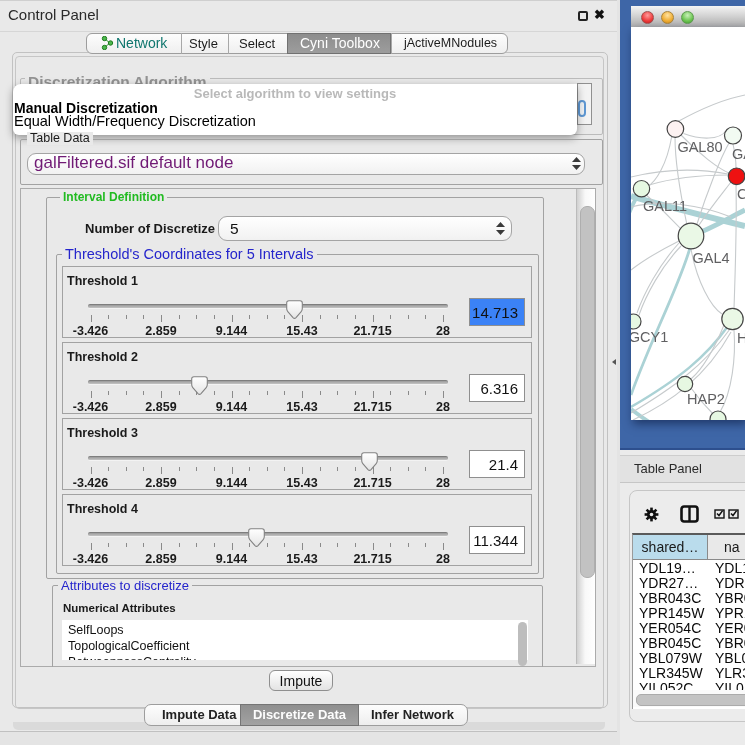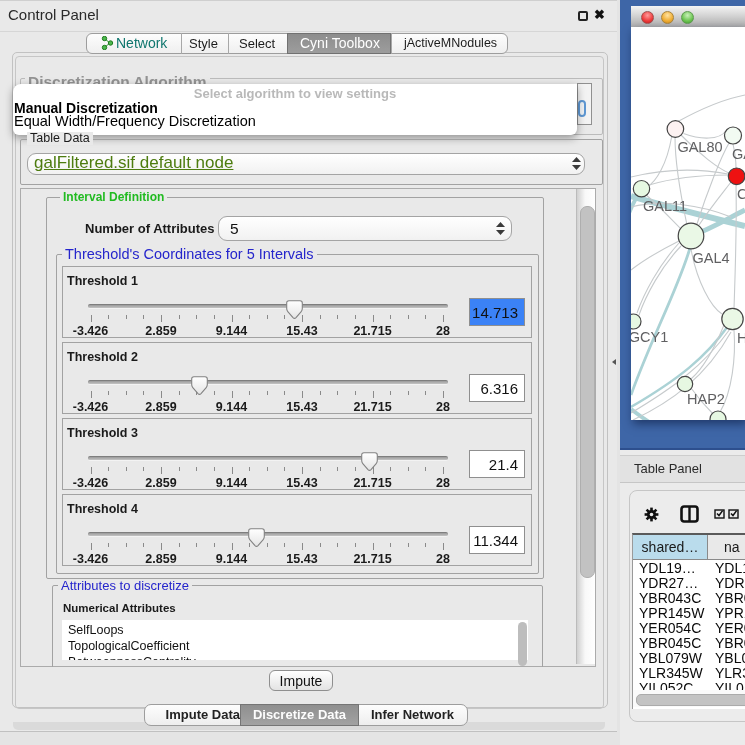--- a/index.html
+++ b/index.html
@@ -50,34 +50,34 @@
   <div class="abs" style="left:578px;top:100px;width:4px;height:13px;border:2.5px solid #5e97d2;border-radius:5px;background:#eef1f4;"></div>
 
   <div class="abs" style="left:13px;top:84px;width:564px;height:51px;background:#ffffff;border-radius:8px 0 6px 6px;box-shadow:0 3px 9px rgba(0,0,0,0.38);"></div>
   <div class="abs" style="left:13px;top:86px;width:564px;text-align:center;font-size:13px;font-weight:bold;color:#b9b9b9;">Select algorithm to view settings</div>
   <div class="abs" style="left:14px;top:100px;font-size:14px;font-weight:bold;color:#000;">Manual Discretization</div>
   <div class="abs" style="left:14px;top:113px;font-size:14.5px;color:#000;">Equal Width/Frequency Discretization</div>
 
   <div class="abs" style="left:20px;top:139px;width:581px;height:44px;border:1px solid #a2a2a2;border-radius:2px;"></div>
   <div class="glabel" style="left:27px;top:132px;color:#1a1a1a;font-size:12.5px;">Table Data</div>
   <div class="combo" style="left:27px;top:153px;width:556px;height:20px;"></div>
-  <div class="abs" style="left:34px;top:153px;font-size:17px;color:#4d7c0f;text-decoration:underline;">galFiltered.sif default node</div>
+  <div class="abs" style="left:34px;top:153px;font-size:17px;color:#701a75;">galFiltered.sif default node</div>
   <svg class="abs" style="left:571px;top:157px;" width="11" height="13" viewBox="0 0 11 13">
     <path d="M5.5 0 L10 5 H1 Z" fill="#3a3a3a"></path>
       <path d="M5.5 13 L1 8 H10 Z" fill="#3a3a3a"></path>
   </svg>
 
   <div class="abs" style="left:20px;top:188px;width:574px;height:477px;border:1px solid #ababab;background:#e9e9e9;"></div>
 
   <div class="abs" style="left:576px;top:189px;width:18px;height:475px;background:linear-gradient(90deg,#d0d0d0,#f8f8f8 45%,#ffffff);border-left:1px solid #bbb;"></div>
   <div class="abs" style="left:580px;top:206px;width:13px;height:370px;background:#c2c2c2;border:1px solid #aeaeae;border-radius:7px;"></div>
 
   <div class="abs" style="left:46px;top:197px;width:496px;height:380px;border:1px solid #a2a2a2;border-radius:2px;"></div>
   <div class="glabel" style="left:60px;top:191px;color:#21bb21;font-size:12px;font-weight:bold;">Interval Definition</div>
-  <div class="abs" style="left:85px;top:221px;font-size:13px;font-weight:bold;color:#1a1a1a;">Number of Attributes</div>
+  <div class="abs" style="left:85px;top:221px;font-size:13px;font-weight:bold;color:#1a1a1a;">Number of Discretize</div>
   <div class="combo" style="left:218px;top:216px;width:292px;height:23px;"></div>
   <div class="abs" style="left:230px;top:220px;font-size:15.5px;color:#111;">5</div>
   <svg class="abs" style="left:495px;top:222px;" width="11" height="13" viewBox="0 0 11 13">
     <path d="M5.5 0 L10 5 H1 Z" fill="#3a3a3a"></path>
       <path d="M5.5 13 L1 8 H10 Z" fill="#3a3a3a"></path>
   </svg>
 
   <div class="abs" style="left:56px;top:254px;width:481px;height:318px;border:1px solid #a2a2a2;border-radius:2px;"></div>
   <div class="glabel" style="left:62px;top:248px;color:#2525cc;font-size:14.5px;">Threshold's Coordinates for 5 Intervals</div>
 
@@ -255,21 +255,21 @@
     <div style="margin:2px 0 0 6px;font-size:12.5px;color:#111;line-height:16px;">SelfLoops<br>TopologicalCoefficient<br>BetweennessCentrality</div>
   </div>
   <div class="abs" style="left:517.5px;top:622px;width:9.5px;height:44px;background:#bdbdbd;border-radius:5px;"></div>
 
   <div class="abs" style="left:17px;top:667px;width:577px;height:39px;background:#e9e9e9;"></div>
 
   <div class="abs" style="left:269px;top:670px;width:64px;height:21px;border:1px solid #8f8f8f;border-radius:6px;background:linear-gradient(#ffffff,#e3e3e3);text-align:center;font-size:14px;color:#111;line-height:20px;box-sizing:border-box;">Impute</div>
 
   <div class="abs" style="left:144px;top:704px;width:322px;height:20px;border:1px solid #9d9d9d;border-radius:7px;background:linear-gradient(#fdfdfd,#eeeeee);"></div>
   <div class="abs" style="left:240px;top:704px;width:119px;height:22px;background:linear-gradient(#8f8f8f,#a2a2a2);border:1px solid #757575;box-sizing:border-box;"></div>
-  <div class="abs" style="left:144px;top:707px;width:96px;text-align:right;font-size:13px;font-weight:bold;color:#222;">Impute Data</div>
+  <div class="abs" style="left:144px;top:707px;width:96px;text-align:left;font-size:13px;font-weight:bold;color:#222;padding-left:18px;">Impute Data</div>
   <div class="abs" style="left:240px;top:707px;width:119px;text-align:center;font-size:13px;font-weight:bold;color:#fdfdfd;">Discretize Data</div>
   <div class="abs" style="left:359px;top:707px;width:107px;text-align:center;font-size:13px;font-weight:bold;color:#222;">Infer Network</div>
 </div>
 
 <div class="abs" style="left:612px;top:359px;width:0;height:0;border-top:3px solid transparent;border-bottom:3px solid transparent;border-right:4px solid #555;"></div>
 
 <div class="abs" style="left:620px;top:0;width:125px;height:448px;background:#3e66a7;border-bottom:2px solid #2d4f8e;"></div>
 
 <div class="abs" style="left:631px;top:6px;width:114px;height:21px;background:linear-gradient(#f4f4f4,#c6c6c6 65%,#acacac);border-bottom:1px solid #858585;"></div>
 <div class="abs" style="left:641px;top:11px;width:11px;height:11px;border-radius:50%;background:radial-gradient(circle at 50% 30%,#ff9a9a,#ee3b3b 60%,#c01818);border:0.5px solid #a05050;"></div>

